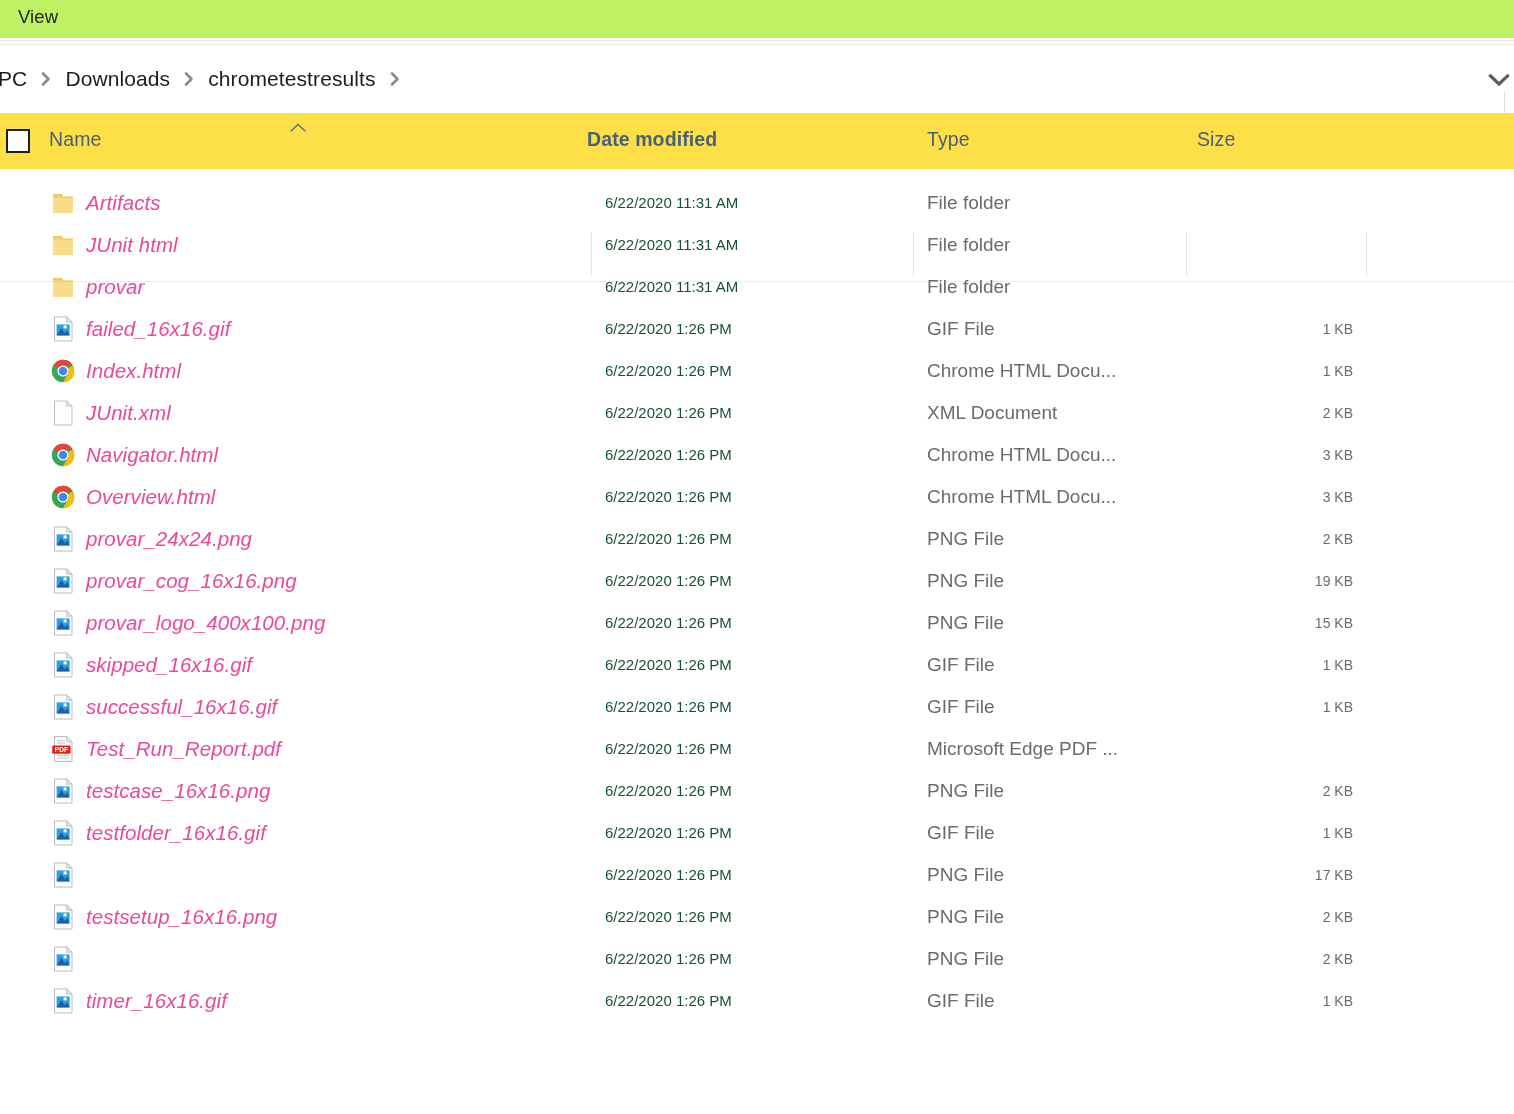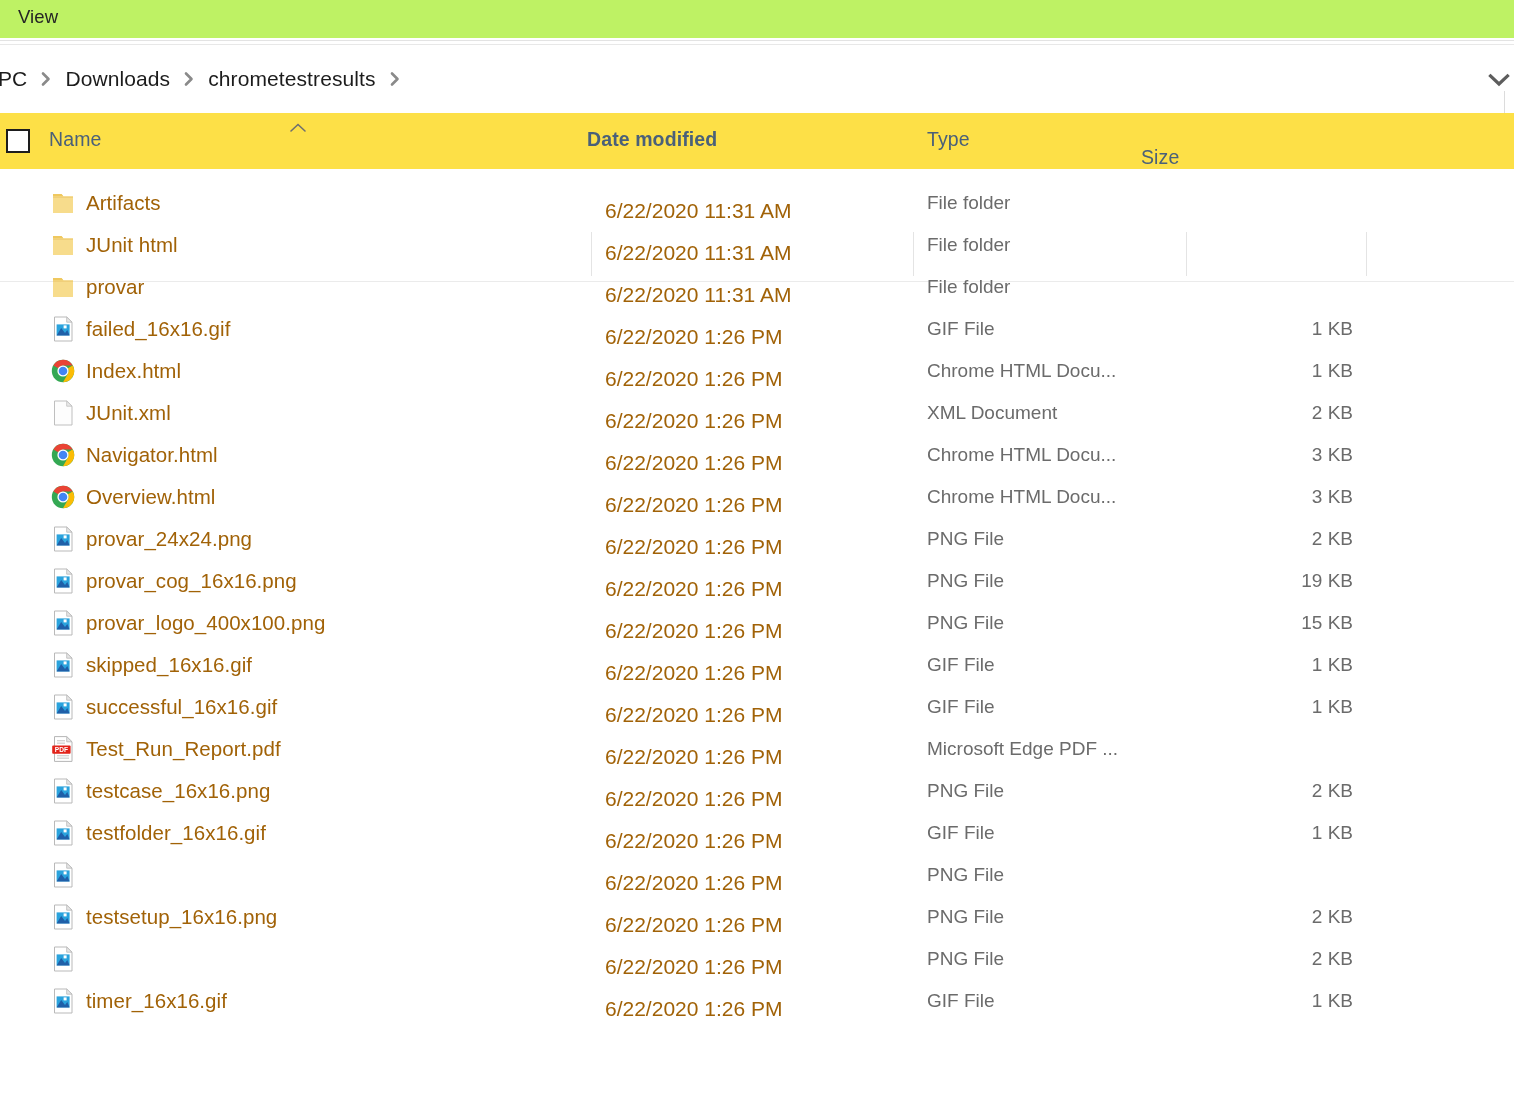--- a/index.html
+++ b/index.html
@@ -130,21 +130,21 @@
     position: absolute;
     top: 15px;
     font-size: 19.5px;
     color: #4a6079;
     white-space: nowrap;
     letter-spacing: 0.1px;
   }
   .hdr-name { left: 49px; }
   .hdr-date { left: 587px; font-weight: bold; }
   .hdr-type { left: 927px; }
-  .hdr-size { left: 1141px; margin-top: 18px; }
+  .hdr-size { left: 1197px; }
 
   .sort-caret {
     position: absolute;
     left: 288px;
     top: 8px;
     width: 20px;
     height: 14px;
     color: #6f6f6f;
   }
   .hdr-div {
@@ -182,52 +182,53 @@
     width: 30px;
     height: 32px;
   }
   .cell-name {
     position: absolute;
     left: 86px;
     top: 0;
     height: 42px;
     line-height: 42px;
     font-size: 20.5px;
-    color: #a16207;
+    color: #ec4899;
     white-space: nowrap;
     letter-spacing: 0.05px;
+    font-style: italic;
   }
   .cell-date {
     position: absolute;
     left: 605px;
-    top: 8px;
+    top: 0;
     height: 42px;
     line-height: 42px;
-    font-size: 21px;
-    color: #a16207;
+    font-size: 15px;
+    color: #14532d;
     white-space: nowrap;
   }
   .cell-type {
     position: absolute;
     left: 927px;
     top: 0;
     height: 42px;
     line-height: 42px;
     font-size: 19px;
     color: #6b6b6b;
     white-space: nowrap;
   }
   .cell-size {
     position: absolute;
     left: 1181px;
     width: 172px;
     top: 0;
     height: 42px;
     line-height: 42px;
-    font-size: 19px;
+    font-size: 14px;
     color: #6b6b6b;
     text-align: right;
     white-space: nowrap;
   }
 
   
   .ico { display:block; width:30px; height:32px; }
 </style>
 </head>
 <body>
@@ -535,20 +536,21 @@
         <svg class="ico" viewBox="0 0 30 32">
       <path d="M6.5 4 h12.2 l5.3 5.2 V28 H6.5 Z" fill="#ffffff" stroke="#b9b9b9" stroke-width="1"></path>
       <path d="M18.7 4 l5.3 5.2 h-5.3 Z" fill="#e6e6e6" stroke="#b9b9b9" stroke-width="0.8"></path>
       <rect x="8.6" y="11.4" width="13" height="11" fill="#2aa3dd"></rect>
       <path d="M8.6 22.4 L13.2 15.1 L17 20 L19.3 17 L21.6 22.4 Z" fill="#1f5fa8"></path>
       <rect x="15.6" y="12.4" width="3" height="3" fill="#ffffff"></rect>
     </svg>
       </span>
       <span class="cell-date">6/22/2020 1:26 PM</span>
       <span class="cell-type">PNG File</span>
+      <span class="cell-size">17 KB</span>
     </div>
     <div class="row">
       <span class="cell-icon">
         <svg class="ico" viewBox="0 0 30 32">
       <path d="M6.5 4 h12.2 l5.3 5.2 V28 H6.5 Z" fill="#ffffff" stroke="#b9b9b9" stroke-width="1"></path>
       <path d="M18.7 4 l5.3 5.2 h-5.3 Z" fill="#e6e6e6" stroke="#b9b9b9" stroke-width="0.8"></path>
       <rect x="8.6" y="11.4" width="13" height="11" fill="#2aa3dd"></rect>
       <path d="M8.6 22.4 L13.2 15.1 L17 20 L19.3 17 L21.6 22.4 Z" fill="#1f5fa8"></path>
       <rect x="15.6" y="12.4" width="3" height="3" fill="#ffffff"></rect>
     </svg>

